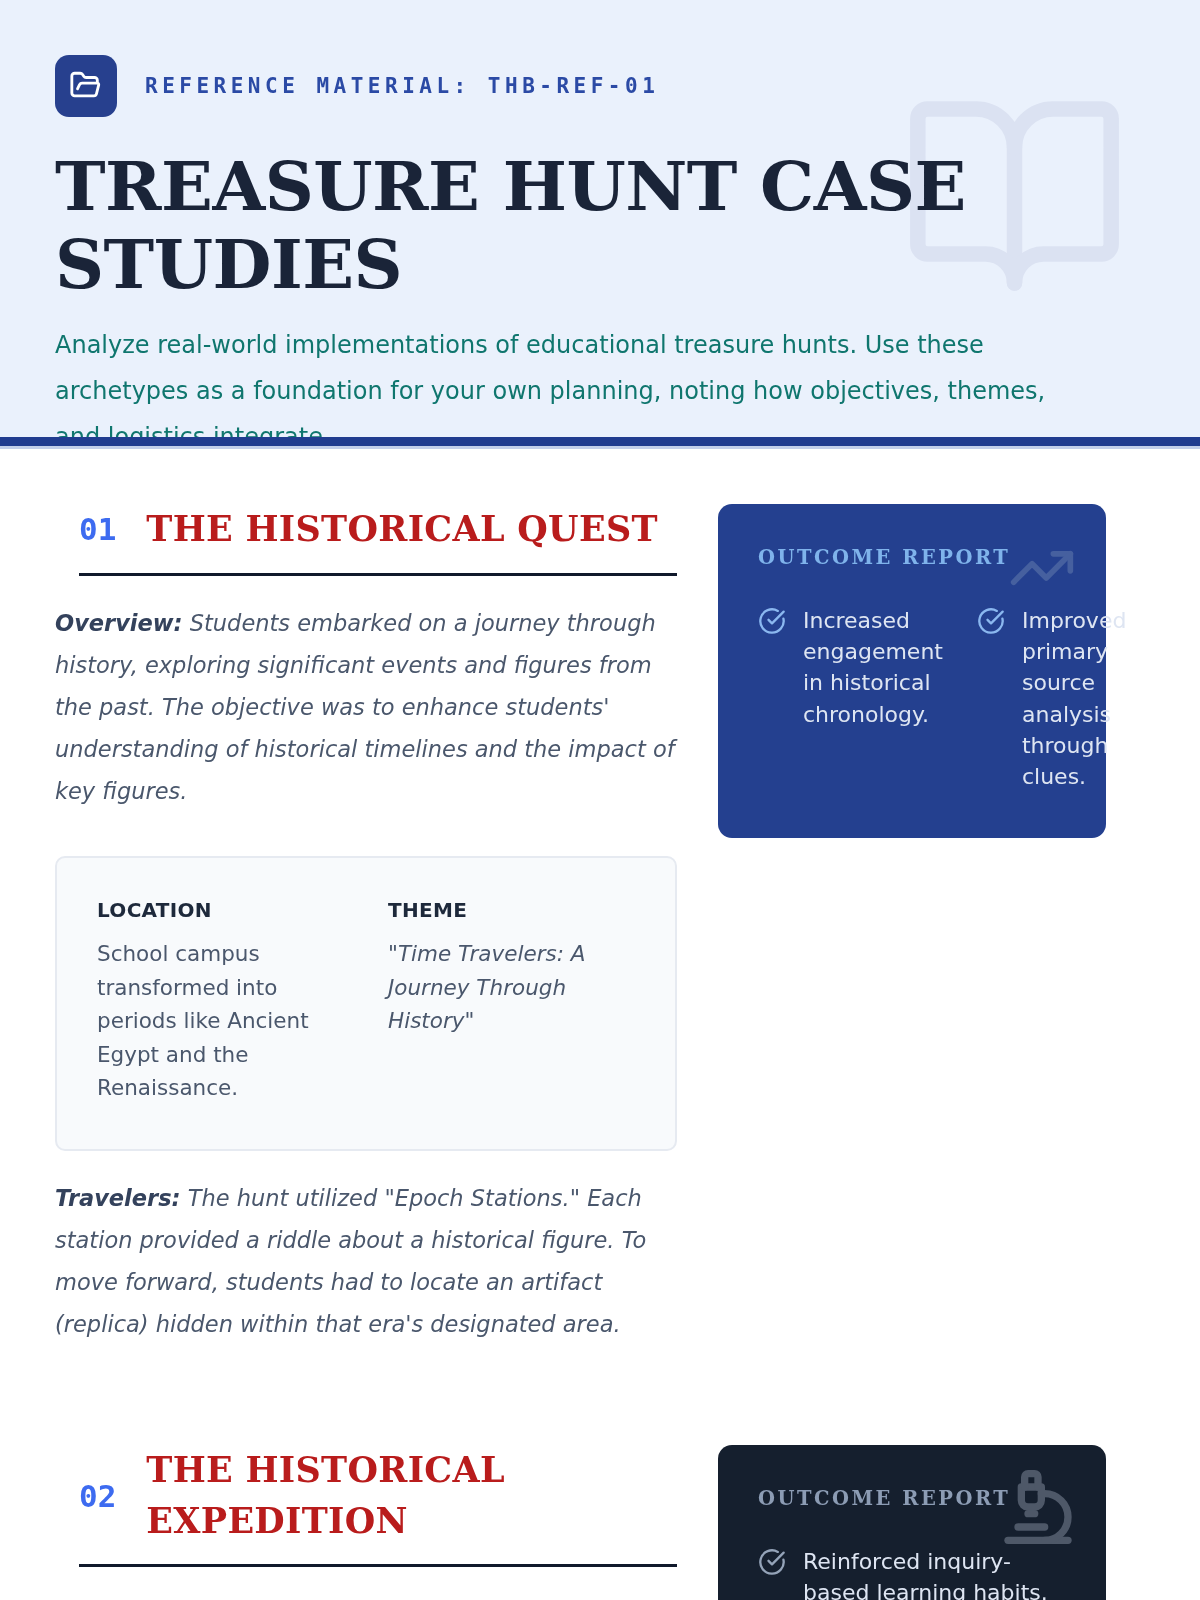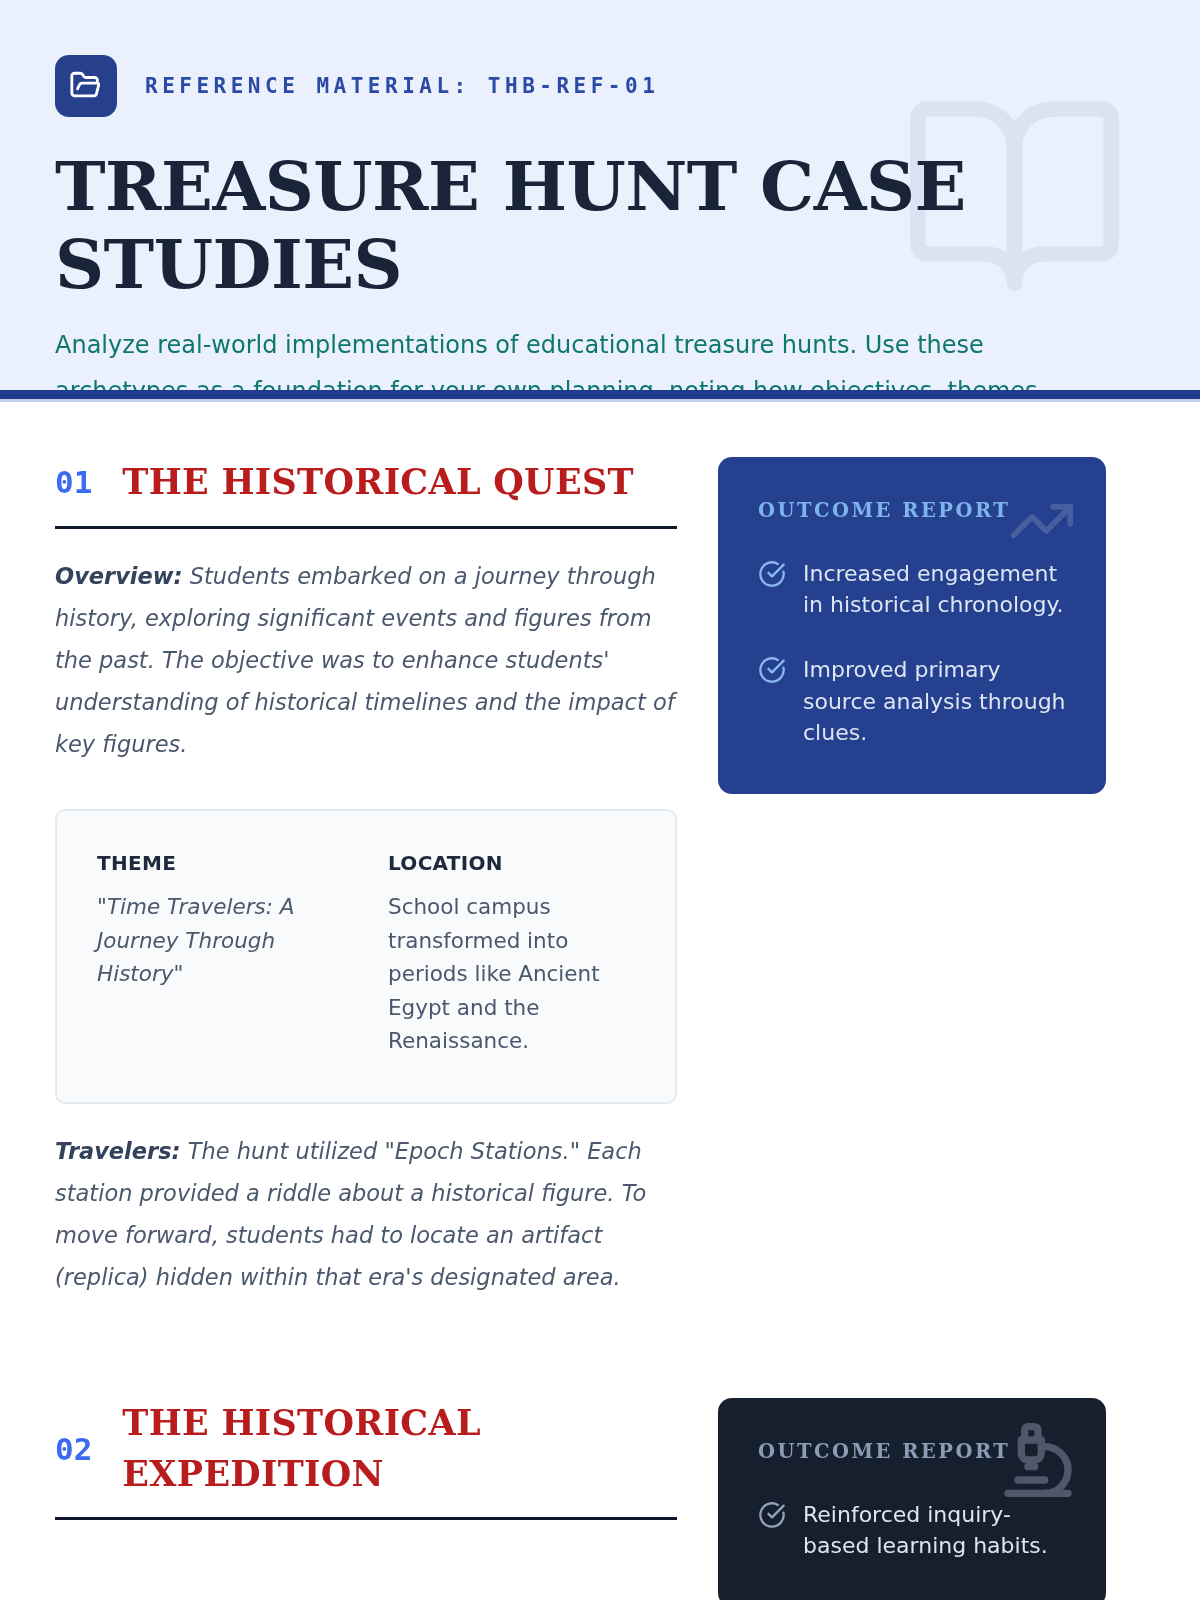--- a/index.html
+++ b/index.html
@@ -9,21 +9,21 @@
     height: 1600px;
     overflow: hidden;
     background: #ffffff;
     font-family: "DejaVu Sans", sans-serif;
     color: #4A576C;
   }
 
   
   .hero {
     position: relative;
-    height: 390px;
+    height: 437px;
     background: #EAF1FC;
     padding: 55px 55px 12px 55px;
     overflow: hidden;
   }
   .watermark {
     position: absolute;
     top: 80px;
     right: 58px;
     width: 255px;
     height: 232px;
@@ -86,20 +86,21 @@
     align-items: start;
   }
   .case-row + .case-row { margin-top: 100px; }
 
   .case-head {
     display: flex;
     align-items: center;
     gap: 30px;
     padding-bottom: 18px;
     border-bottom: 3px solid #10192B;
+    margin-left: 24px;
   }
   .case-num {
     font-family: "DejaVu Sans Mono", monospace;
     font-weight: bold;
     font-size: 31px;
     color: #3D6BF0;
     flex: 0 0 auto;
   }
   .case-title {
     margin: 0;
@@ -164,21 +165,20 @@
   .card-blue .outcome-label { color: #7FB3EB; }
   .card-dark .outcome-label { color: #8C9CB4; }
   .corner-icon { position: absolute; }
   .card-blue .corner-icon { top: 30px; right: 30px; width: 68px; height: 68px; color: #46609F; }
   .card-dark .corner-icon { top: 22px; right: 28px; width: 80px; height: 80px; color: #4E5868; }
   .outcome-list {
     list-style: none;
     margin: 36px 0 0 0;
     padding: 0;
     display: flex;
-    flex-direction: column;
     gap: 34px;
   }
   .outcome-item {
     display: flex;
     align-items: flex-start;
     gap: 17px;
     font-size: 22px;
     line-height: 1.42;
     color: #DEE5F2;
   }
@@ -219,26 +219,26 @@
         <h2 class="case-title">THE HISTORICAL QUEST</h2>
       </div>
 
       <p class="lead">
         <strong>Overview:</strong>
         <span>Students embarked on a journey through history, exploring significant events and figures from the past. The objective was to enhance students' understanding of historical timelines and the impact of key figures.</span>
       </p>
 
       <div class="details-box">
         <div class="detail">
+          <h4>LOCATION</h4>
+          <p>School campus transformed into periods like Ancient Egypt and the Renaissance.</p>
+        </div>
+        <div class="detail">
           <h4>THEME</h4>
           <p class="italic">"Time Travelers: A Journey Through History"</p>
-        </div>
-        <div class="detail">
-          <h4>LOCATION</h4>
-          <p>School campus transformed into periods like Ancient Egypt and the Renaissance.</p>
         </div>
       </div>
 
       <p class="lead">
         <strong>Travelers:</strong>
         <span>The hunt utilized "Epoch Stations." Each station provided a riddle about a historical figure. To move forward, students had to locate an artifact (replica) hidden within that era's designated area.</span>
       </p>
     </div>
 
     <aside class="outcome-card card-blue">

